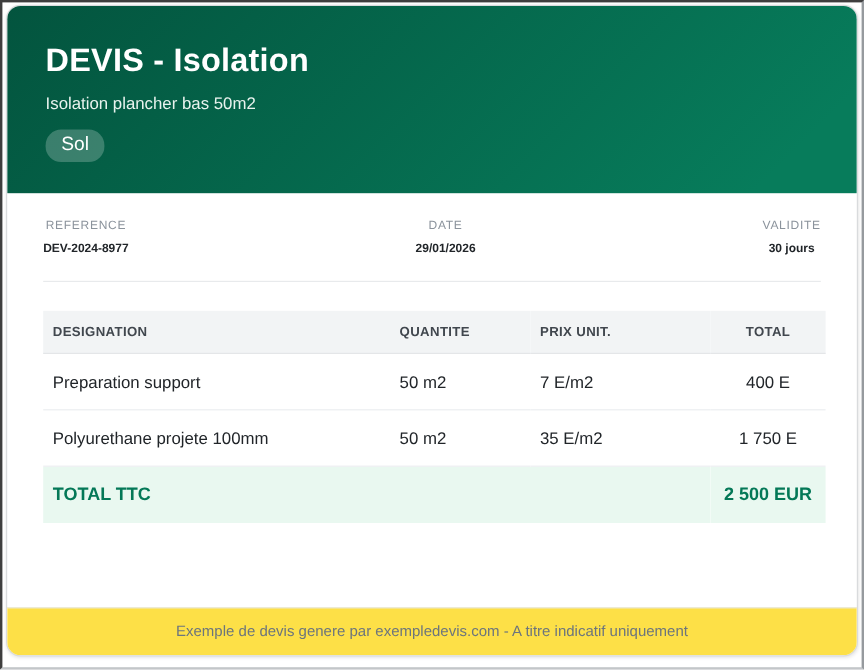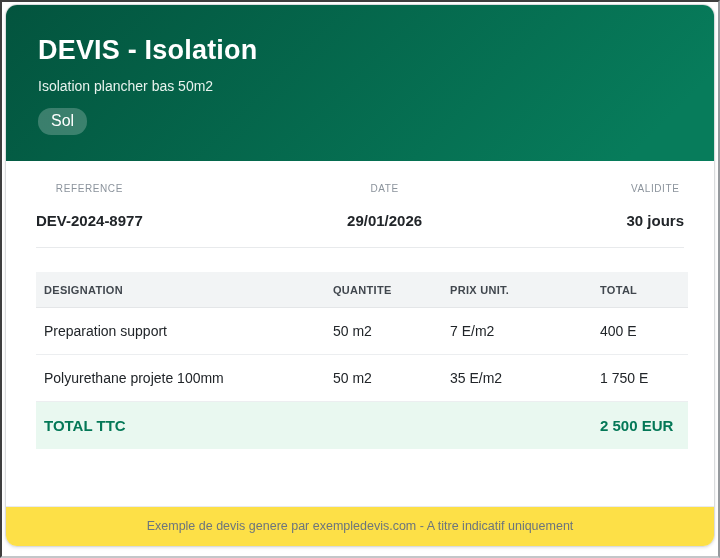--- a/index.html
+++ b/index.html
@@ -56,24 +56,24 @@
     justify-content: space-between;
     align-items: flex-start;
     padding: 22px 30px 16px 30px;
   }
   .meta-block { text-align: center; }
   .meta-label {
     font-size: 10px;
     line-height: 12px;
     color: #8b939c;
     letter-spacing: 0.6px;
-    margin-bottom: 16px;
+    margin-bottom: 3px;
   }
   .meta-value {
-    font-size: 15px;
+    font-size: 10px;
     line-height: 20px;
     font-weight: 700;
     color: #212529;
   }
   .divider {
     border-bottom: 1px solid #e8eaec;
     margin: 0 30px;
   }
   table {
     width: 652px;
@@ -96,21 +96,21 @@
     border-bottom: 1px solid #e4e6e8;
   }
   td {
     font-size: 14px;
     color: #212529;
     padding: 15px 8px;
     border-bottom: 1px solid #eceef0;
     overflow: hidden;
     white-space: nowrap;
   }
-  th.num, td.num { text-align: left; }
+  th.num, td.num { text-align: center; }
   tfoot td {
     background: #e9f8f0;
     color: #047857;
     font-weight: 700;
     font-size: 15px;
     padding: 15px 8px;
     border-bottom: none;
   }
   .card-footer {
     margin-top: auto;

